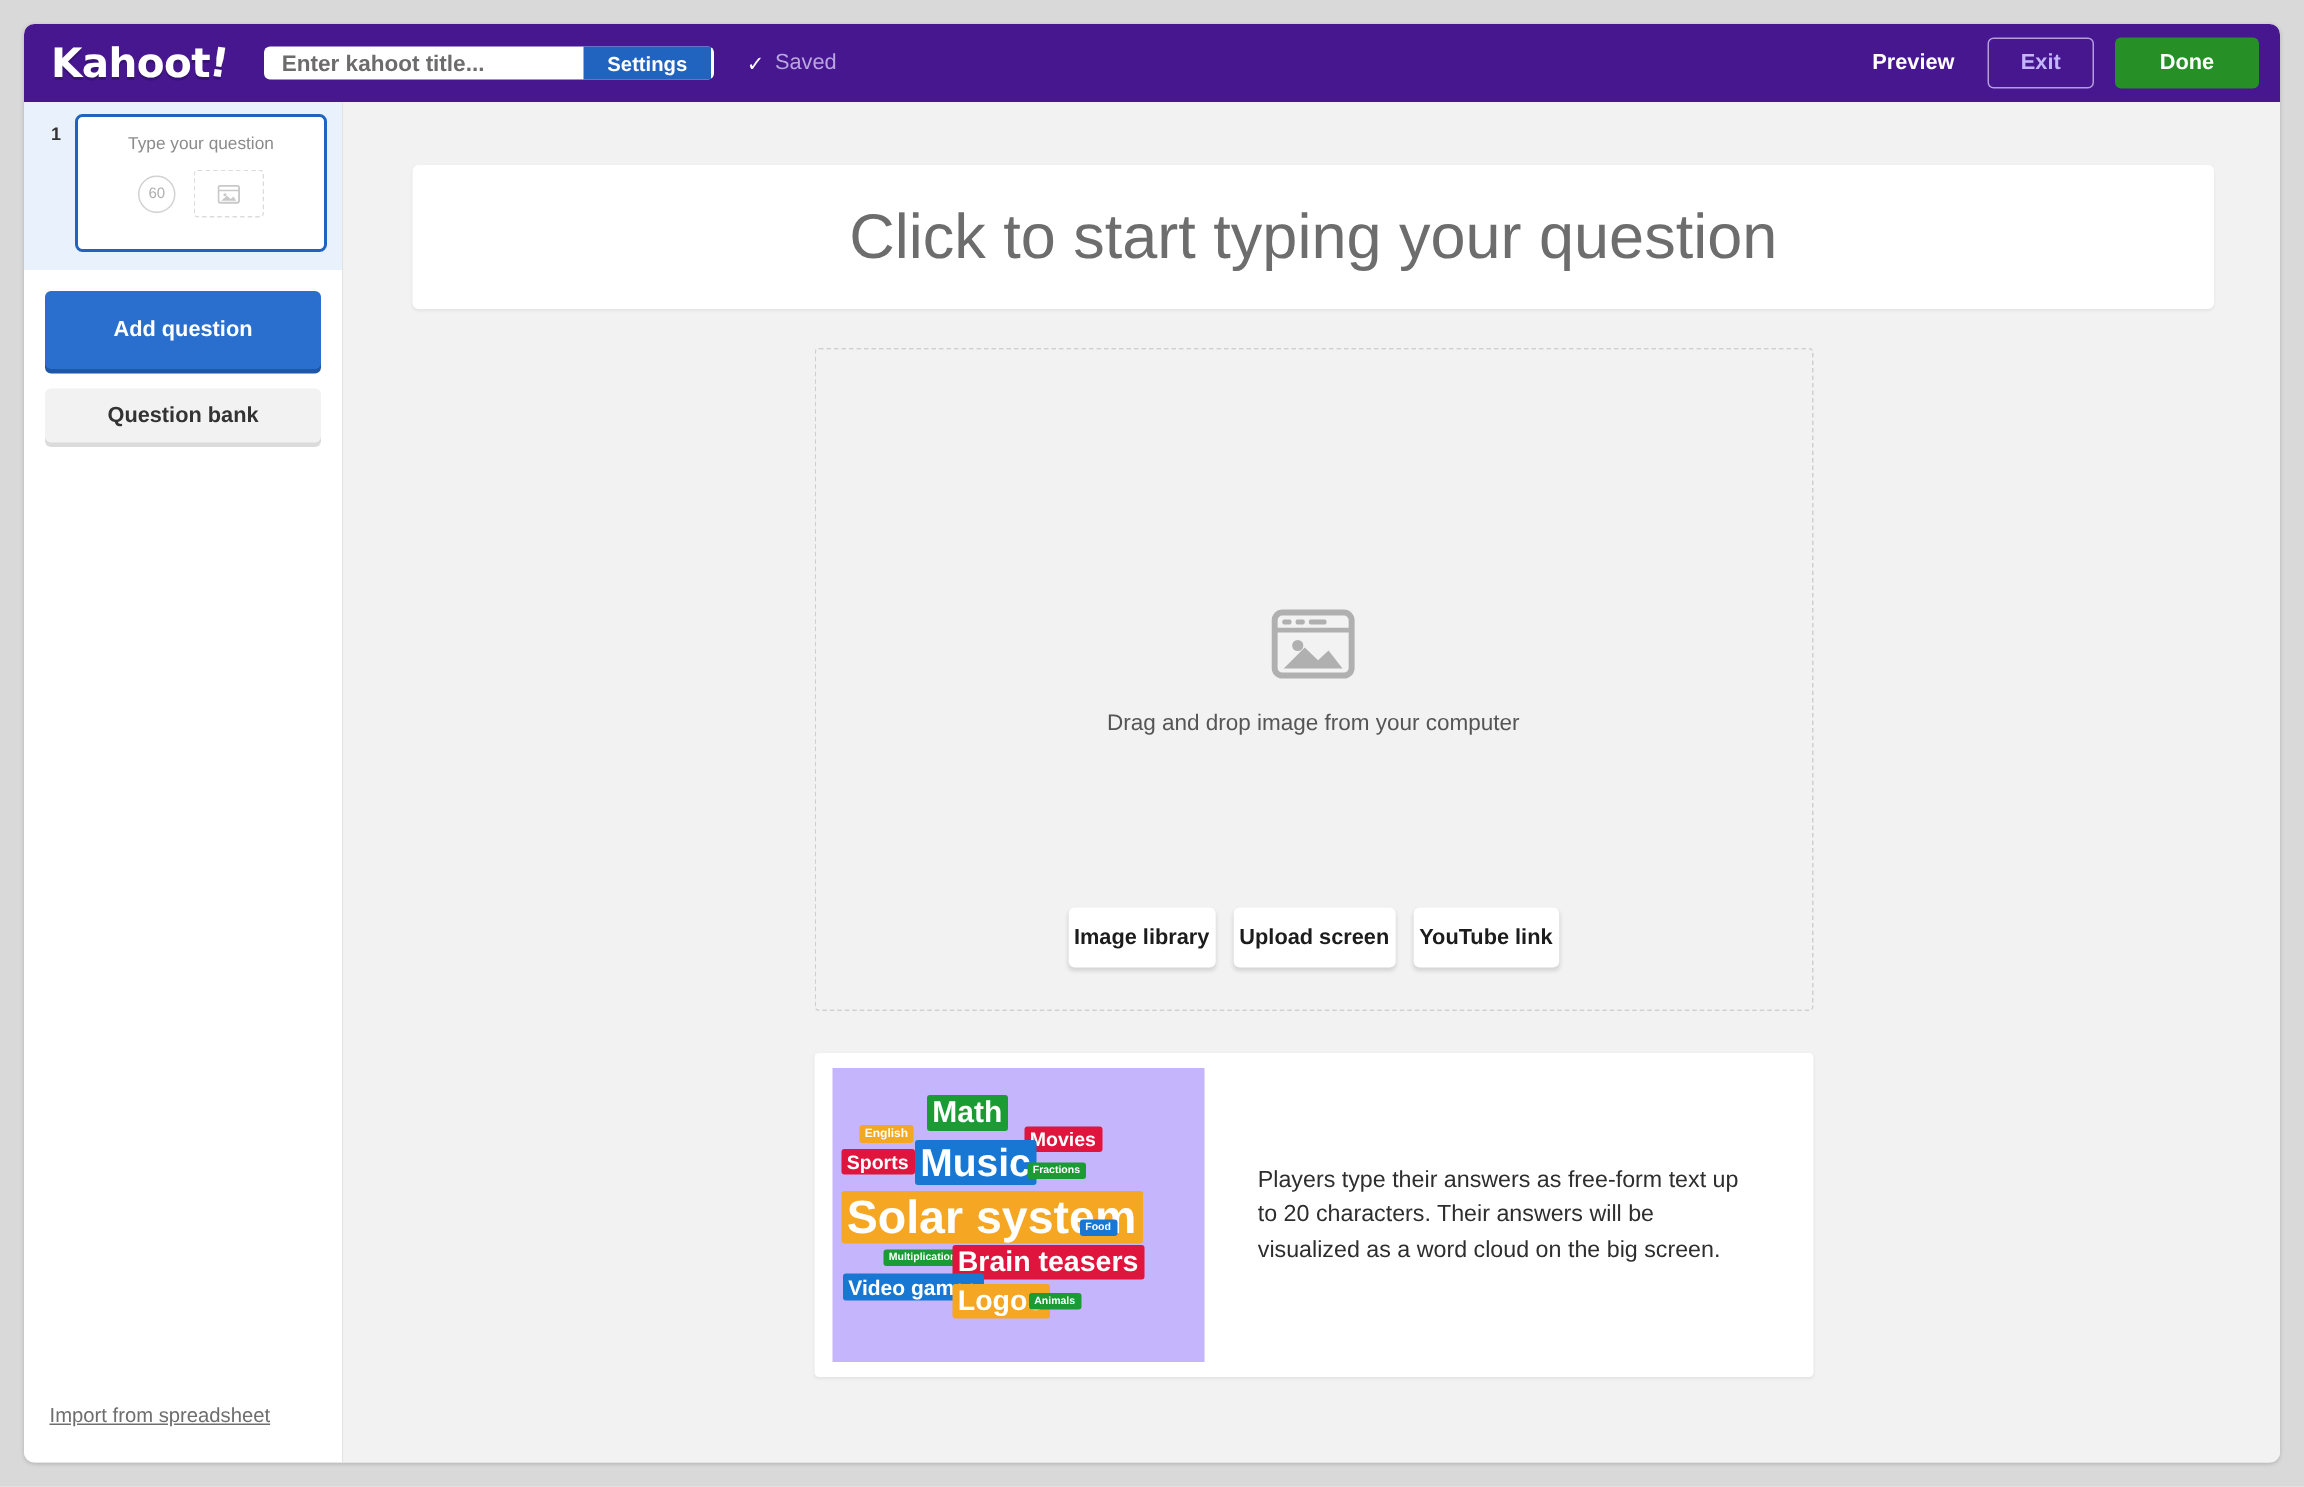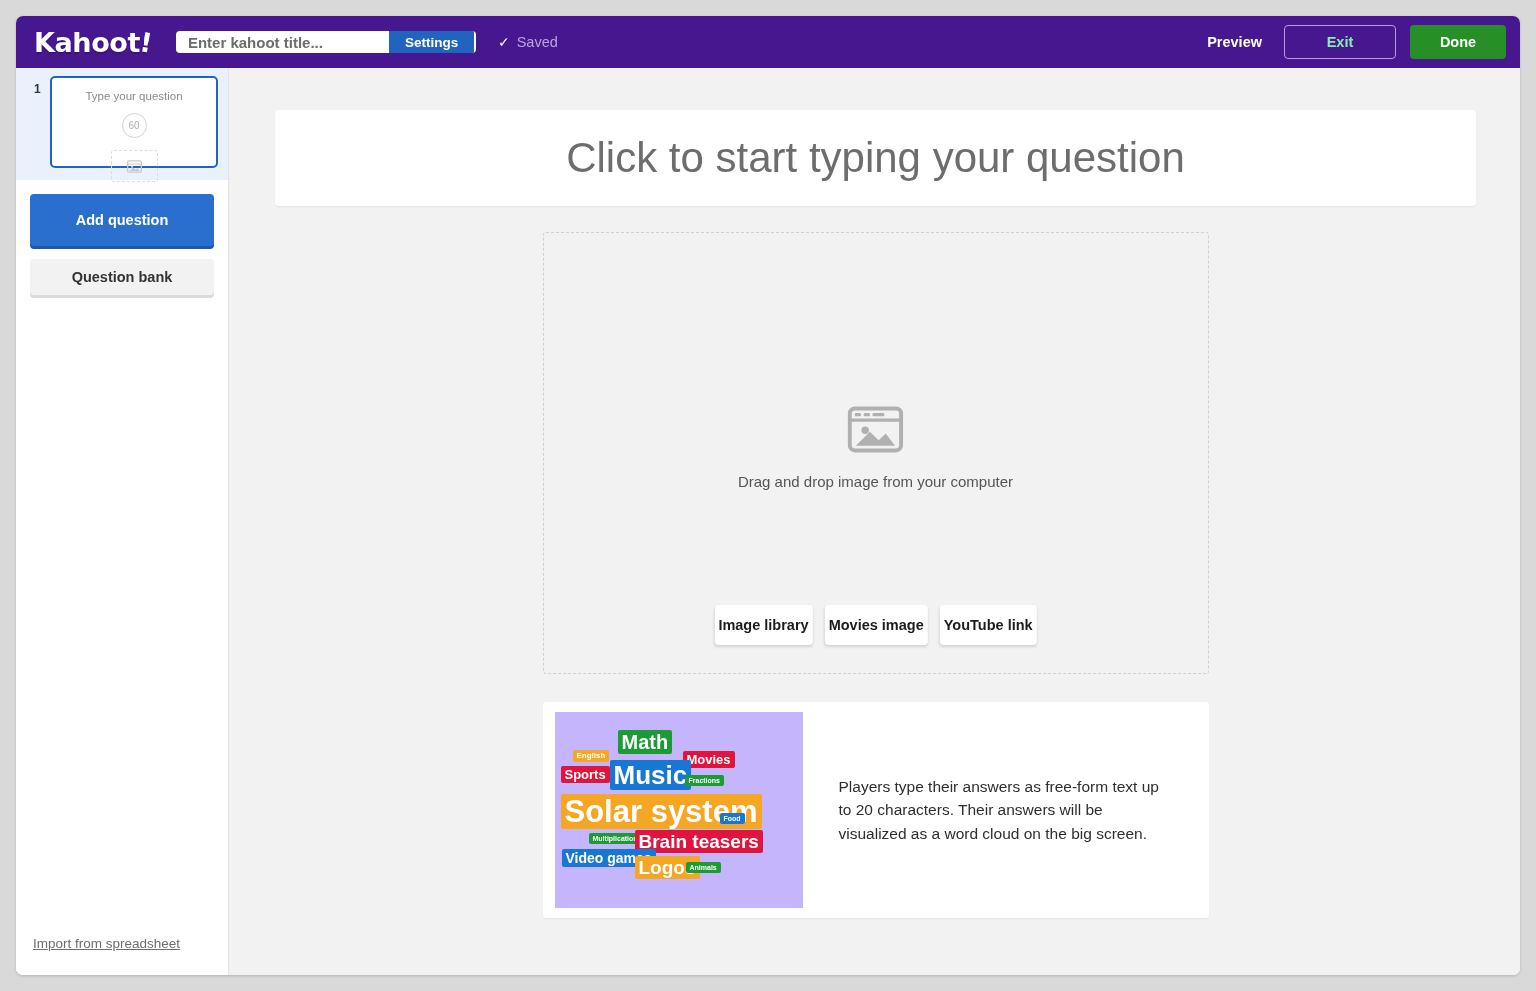--- a/index.html
+++ b/index.html
@@ -109,26 +109,26 @@
     color: #ffffff;
     font-size: 14.5px;
     font-weight: 700;
     cursor: pointer;
     padding: 6px 8px;
     font-family: "Liberation Sans", sans-serif;
   }
   .exit-btn {
     background: transparent;
     border: 1.5px solid #b49ddb;
-    color: #86efac;
+    color: #c4b5fd;
     font-size: 14.5px;
     font-weight: 700;
     border-radius: 4px;
     height: 34px;
-    width: 112px;
+    width: 71px;
     cursor: pointer;
     font-family: "Liberation Sans", sans-serif;
   }
   .done-btn {
     background: #268f26;
     border: none;
     color: #ffffff;
     font-size: 14.5px;
     font-weight: 700;
     border-radius: 4px;
@@ -175,21 +175,21 @@
     display: flex;
     flex-direction: column;
     align-items: center;
     cursor: pointer;
   }
   .q-card-title {
     font-size: 11.5px;
     color: #8b8b8b;
     margin-bottom: 11px;
   }
-  .q-card-meta { display: flex; align-items: center; gap: 12px; flex-direction: column; }
+  .q-card-meta { display: flex; align-items: center; gap: 12px; }
   .q-timer {
     width: 25px; height: 25px;
     border: 1.4px solid #d2d2d2;
     border-radius: 50%;
     display: flex; align-items: center; justify-content: center;
     font-size: 10px;
     color: #aeaeae;
   }
   .q-img-box {
     width: 47px; height: 32px;
@@ -420,21 +420,21 @@
               <rect x="7" y="3" width="2.6" height="1.4" rx="0.5" fill="#b0b0b0"></rect>
               <rect x="10.8" y="3" width="5" height="1.4" rx="0.5" fill="#b0b0b0"></rect>
               <circle cx="7.6" cy="10.4" r="1.6" fill="#b0b0b0"></circle>
               <path d="M3.6 17 L9.6 11 L13.4 14.6 L16.4 11.8 L20.4 17 Z" fill="#b0b0b0"></path>
             </svg>
             <div class="dz-text">Drag and drop image from your computer</div>
           </div>
 
           <div class="dz-buttons">
             <button class="dz-btn">Image library</button>
-            <button class="dz-btn">Movies image</button>
+            <button class="dz-btn">Upload screen</button>
             <button class="dz-btn">YouTube link</button>
           </div>
         </div>
 
         <div class="info-panel">
           <div class="wc-thumb" id="wc-thumb">
               <span class="wc-tag" style="background: rgb(26, 155, 52); font-size: 20px; left: 63px; top: 18px;">Math</span>
               <span class="wc-tag" style="background: rgb(245, 166, 35); font-size: 8px; left: 18px; top: 38px;">English</span>
               <span class="wc-tag" style="background: rgb(224, 21, 61); font-size: 13px; left: 128px; top: 39px;">Movies</span>
               <span class="wc-tag" style="background: rgb(224, 21, 61); font-size: 13px; left: 6px; top: 54px;">Sports</span>

